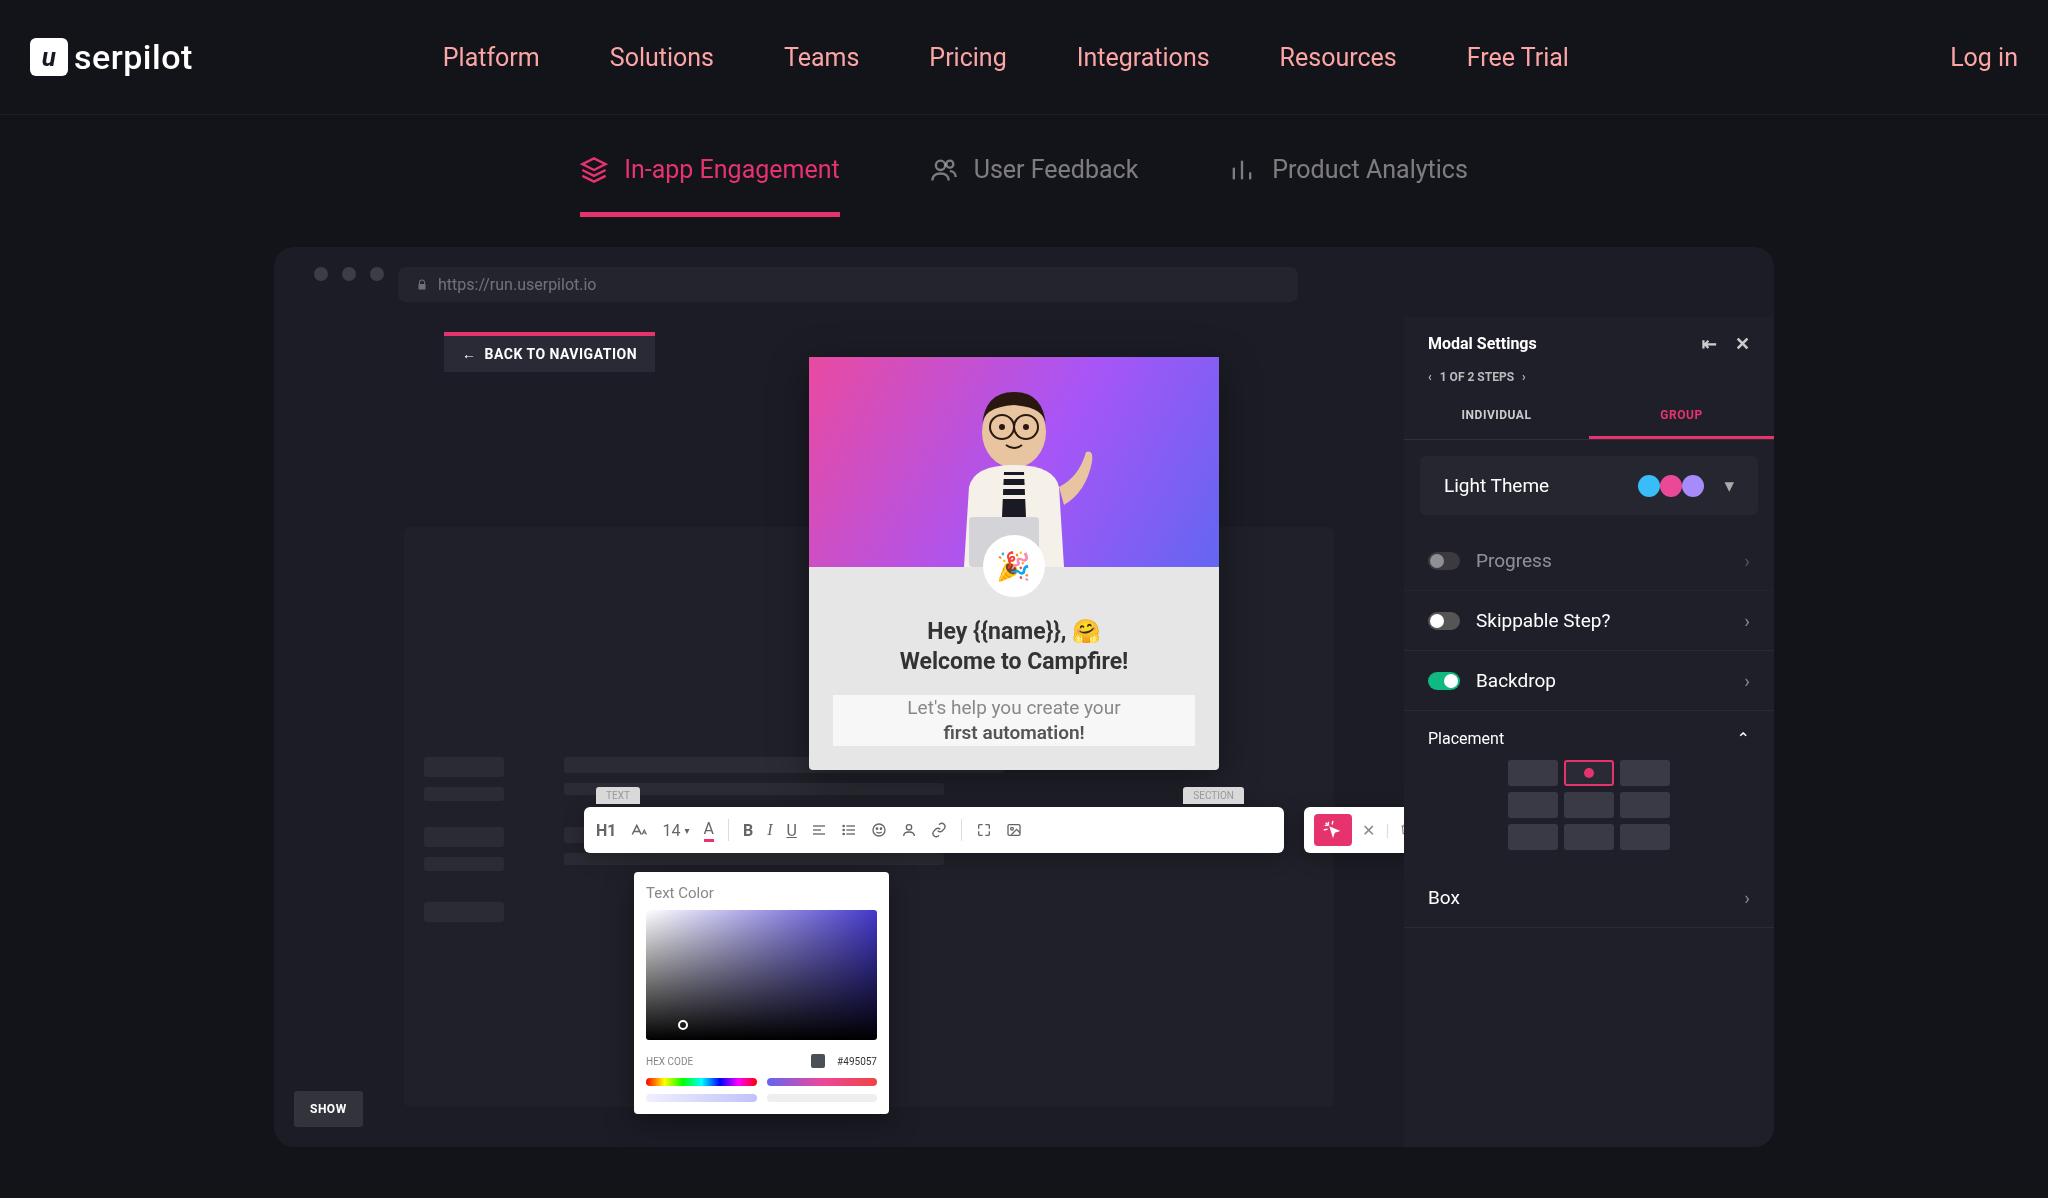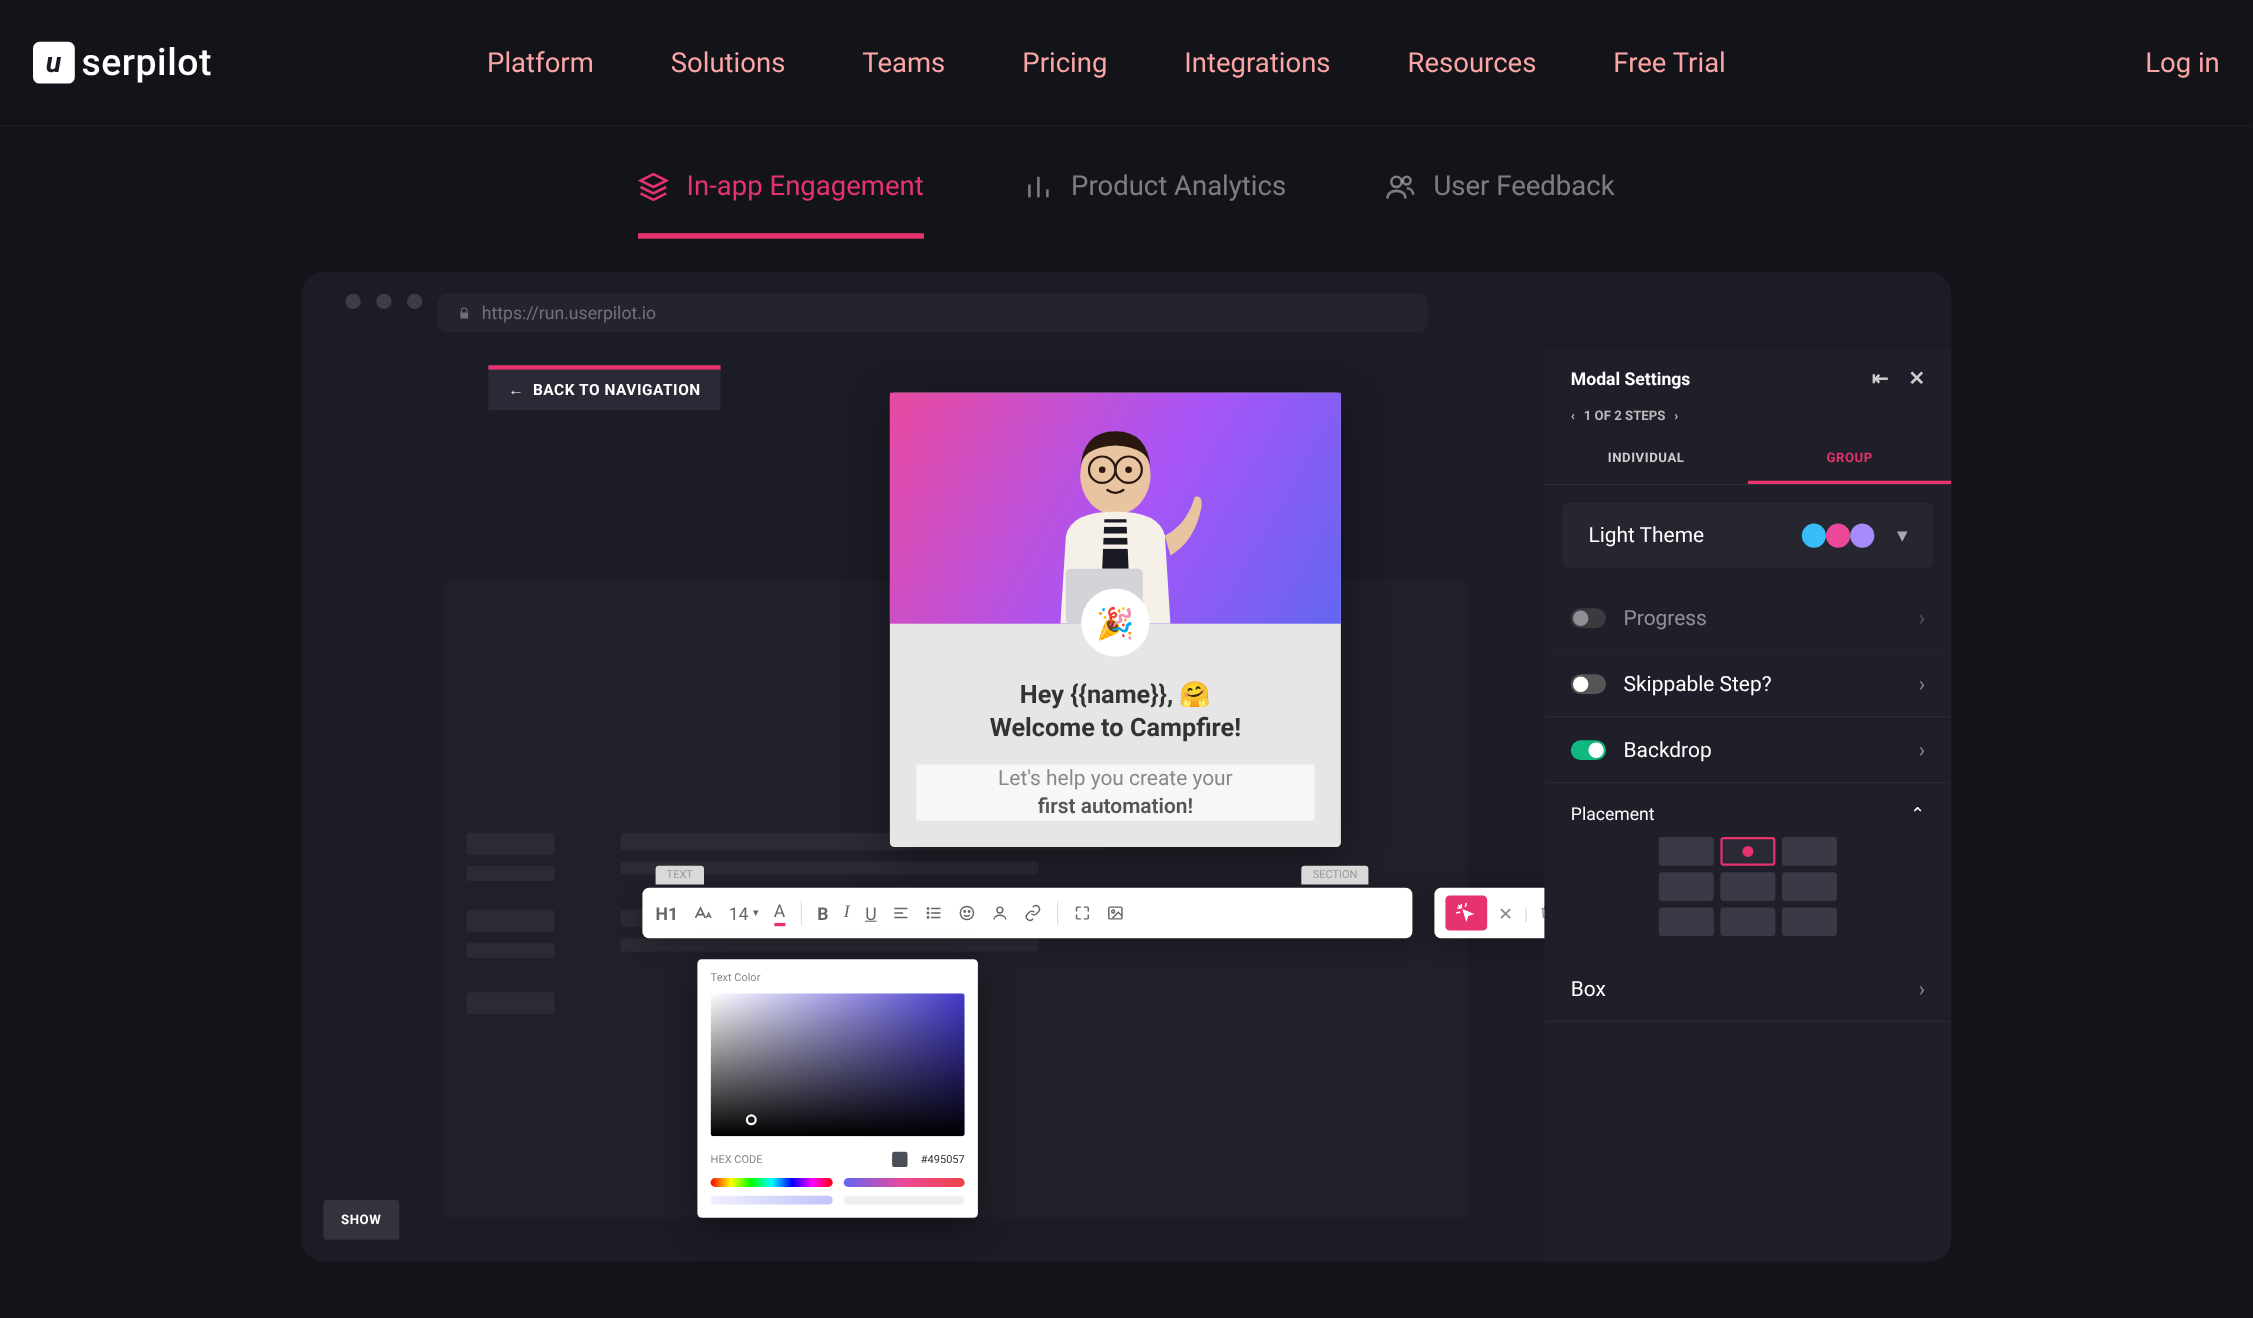--- a/index.html
+++ b/index.html
@@ -29,21 +29,21 @@
 .card-h{font-size:23px;font-weight:700;line-height:1.3}
 .card-sub{margin-top:18px;color:#888;font-size:19px;line-height:1.35;padding:0 0;background:#f7f7f7}
 .toolbar-tag{position:absolute;top:-20px;font-size:10px;background:#d9d9d9;color:#999;padding:3px 10px;border-radius:3px 3px 0 0}
 .toolbar{position:absolute;left:310px;top:560px;width:700px;height:46px;background:#fff;border-radius:6px;display:flex;align-items:center;padding:0 12px;gap:14px;color:#666;box-shadow:0 4px 20px rgba(0,0,0,.3)}
 .toolbar .itm{font-size:16px;cursor:pointer;display:flex;align-items:center}
 .toolbar .sep{width:1px;height:22px;background:#ddd}
 .font-color{border-bottom:3px solid #e6336e;padding-bottom:1px}
 .action-bar{position:absolute;left:1030px;top:560px;width:150px;height:46px;background:#fff;border-radius:6px;display:flex;align-items:center;padding:0 10px;gap:10px;color:#888;box-shadow:0 4px 20px rgba(0,0,0,.3)}
 .cursor-click{width:38px;height:32px;background:#e6336e;border-radius:4px;position:relative;display:flex;align-items:center;justify-content:center}
 .colorpanel{position:absolute;left:360px;top:625px;width:255px;background:#fff;border-radius:4px;box-shadow:0 8px 30px rgba(0,0,0,.4);padding:12px;color:#333}
-.cp-title{font-size:10px;color:#888;margin-bottom:8px}
+.cp-title{font-size:15px;color:#888;margin-bottom:8px}
 .cp-grad{height:130px;border-radius:3px;background:linear-gradient(to bottom,rgba(0,0,0,0),#000),linear-gradient(to right,#fff,#4338ca);position:relative;margin-bottom:14px}
 .cp-dot{position:absolute;left:32px;bottom:10px;width:10px;height:10px;border:2px solid #fff;border-radius:50%}
 .cp-row{display:flex;align-items:center;gap:12px;font-size:10px;color:#888;margin-bottom:10px}
 .cp-sw{width:14px;height:14px;background:#495057;border-radius:2px}
 .cp-bar{height:8px;border-radius:4px;flex:1}
 .cp-hue{background:linear-gradient(to right,red,yellow,lime,cyan,blue,magenta,red)}
 .cp-mag{background:linear-gradient(to right,#6366f1,#ec4899,#ef4444)}
 .cp-alpha{background:linear-gradient(to right,rgba(99,102,241,.1),rgba(99,102,241,.4))}
 .panel{position:absolute;right:0;top:70px;width:370px;bottom:0;background:#1f1f2a}
 .p-head{display:flex;align-items:center;padding:16px 24px;font-size:16px;font-weight:700}
@@ -92,34 +92,34 @@
   <div class="tab active">
     <svg viewBox="0 0 24 24" fill="none" stroke="currentColor" stroke-width="2">
         <polygon points="12 2 2 7 12 12 22 7 12 2"></polygon>
         <polyline points="2 17 12 22 22 17"></polyline>
         <polyline points="2 12 12 17 22 12"></polyline>
       </svg>
     <span>In-app Engagement</span>
   </div>
   <div class="tab">
     <svg viewBox="0 0 24 24" fill="none" stroke="currentColor" stroke-width="2">
-        <line x1="5" y1="20" x2="5" y2="10"></line>
-        <line x1="12" y1="20" x2="12" y2="4"></line>
-        <line x1="19" y1="20" x2="19" y2="14"></line>
-      </svg>
-    <span>Product Analytics</span>
-  </div>
-  <div class="tab">
-    <svg viewBox="0 0 24 24" fill="none" stroke="currentColor" stroke-width="2">
         <circle cx="9" cy="8" r="4"></circle>
         <path d="M2 21c0-4 3-6 7-6s7 2 7 6"></path>
         <circle cx="17" cy="7" r="3"></circle>
         <path d="M17 13c3 0 5 2 5 5"></path>
       </svg>
     <span>User Feedback</span>
+  </div>
+  <div class="tab">
+    <svg viewBox="0 0 24 24" fill="none" stroke="currentColor" stroke-width="2">
+        <line x1="5" y1="20" x2="5" y2="10"></line>
+        <line x1="12" y1="20" x2="12" y2="4"></line>
+        <line x1="19" y1="20" x2="19" y2="14"></line>
+      </svg>
+    <span>Product Analytics</span>
   </div>
 </div>
 
 <div class="stage">
   <div class="chrome">
     <span class="dot"></span>
     <span class="dot"></span>
     <span class="dot"></span>
     <div class="addr">
       <svg width="12" height="12" viewBox="0 0 24 24" fill="currentColor">

